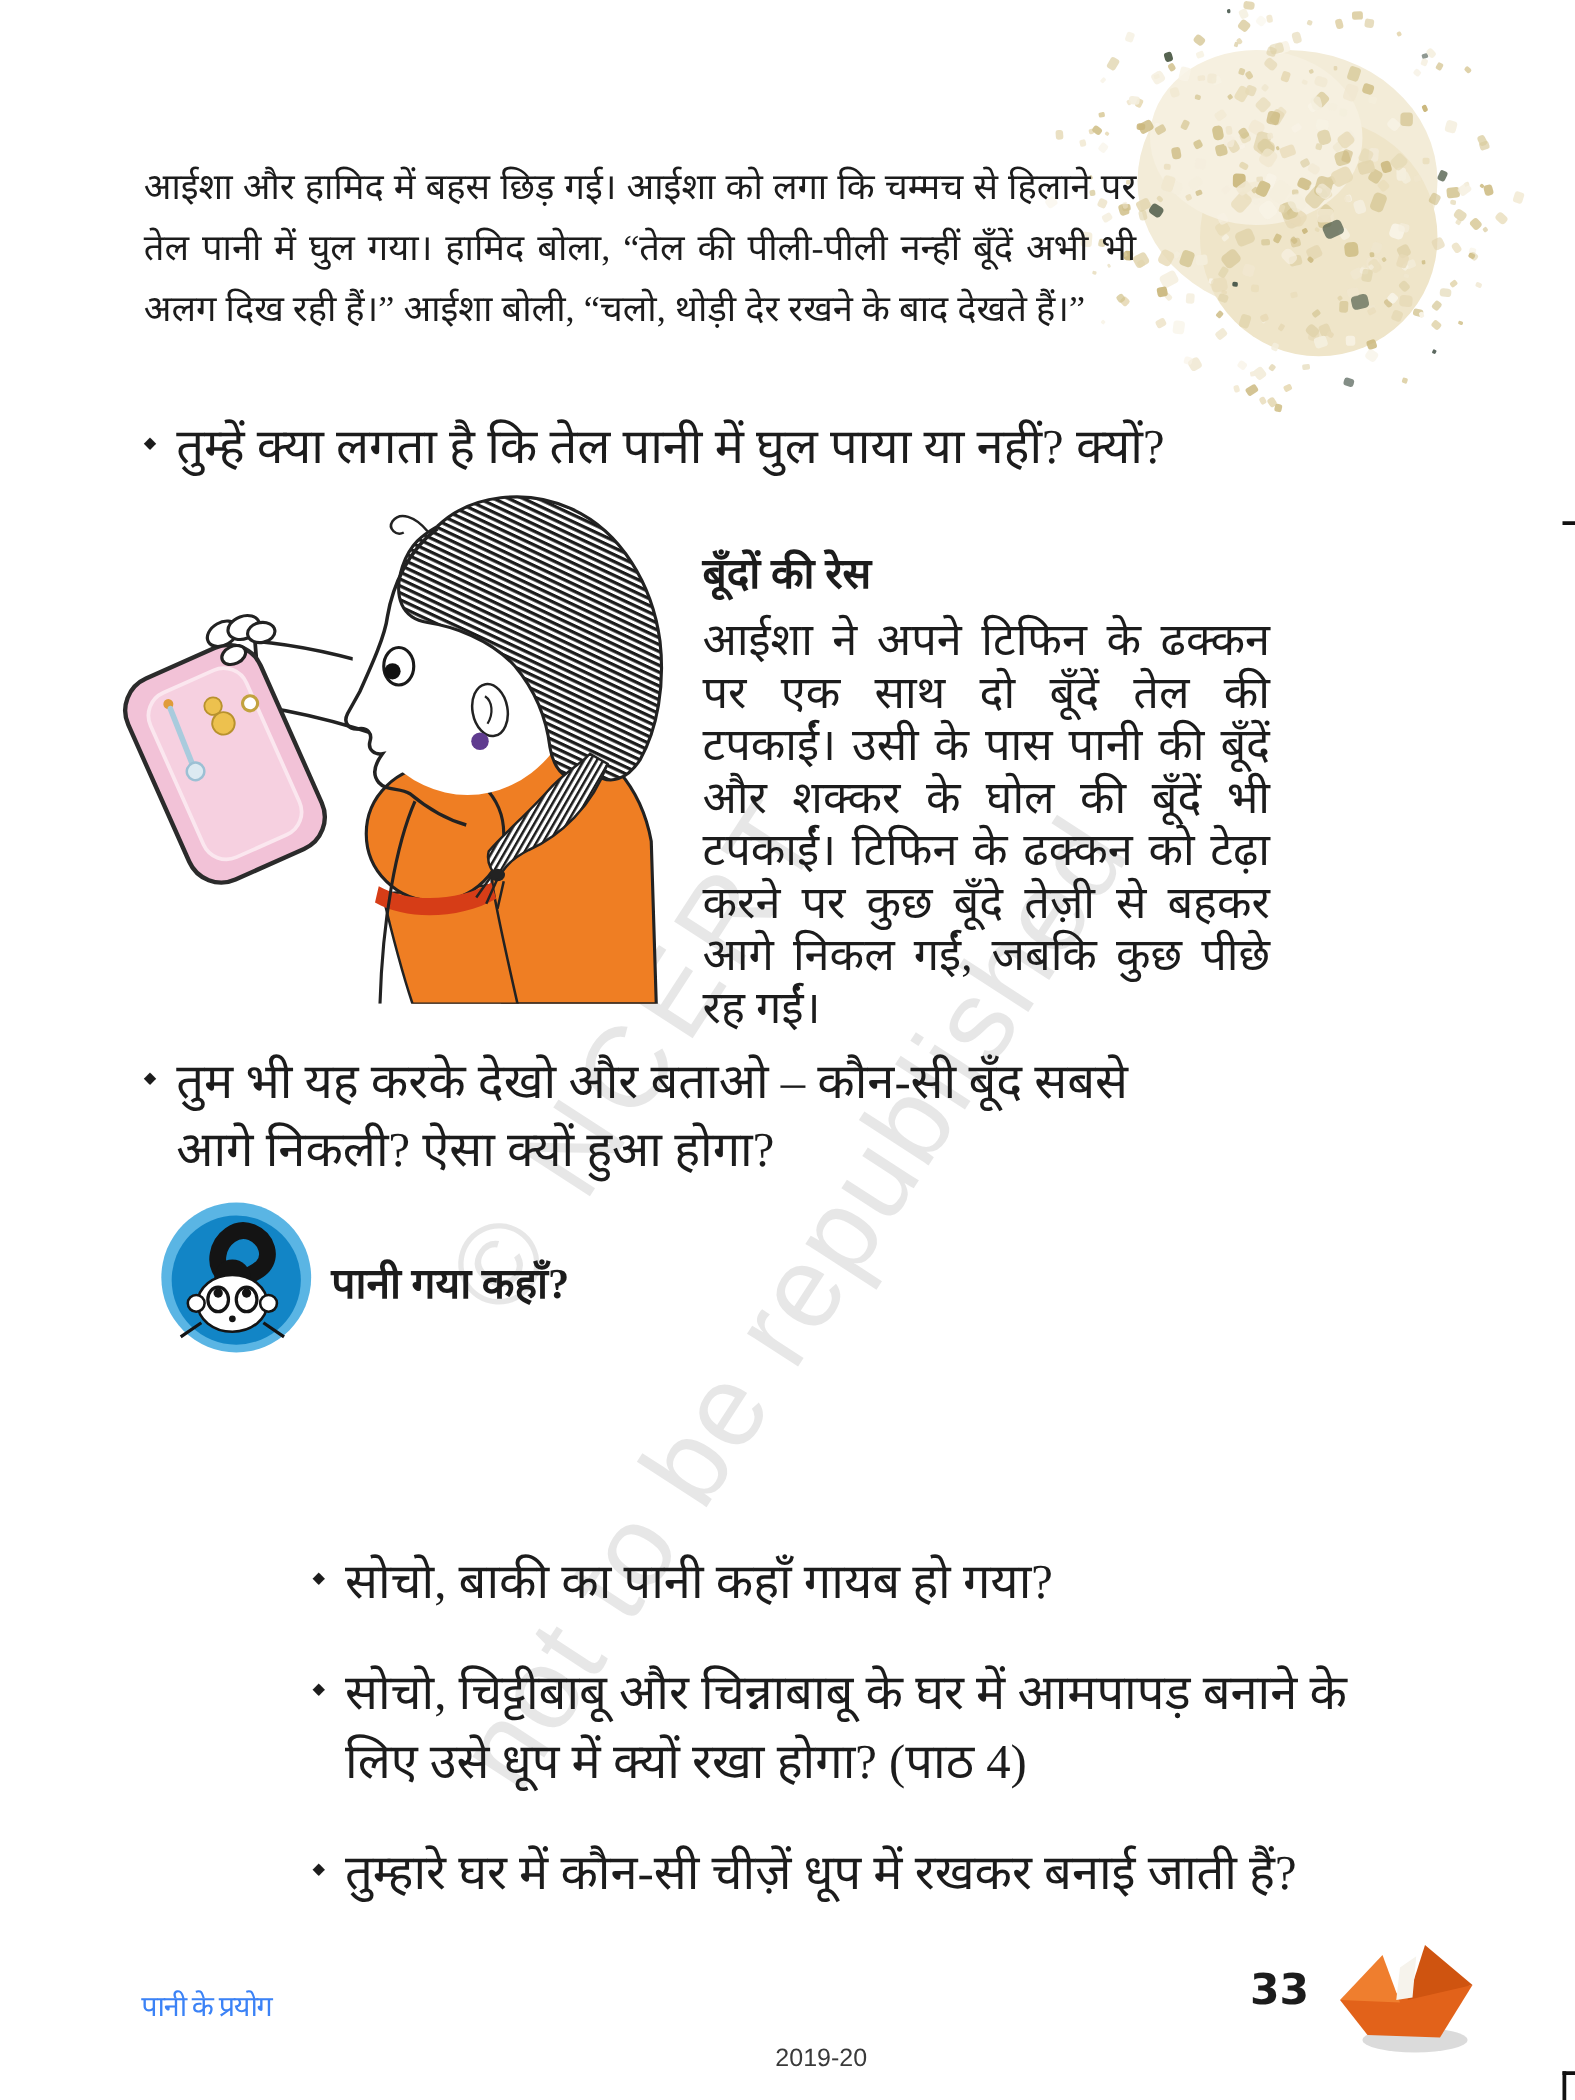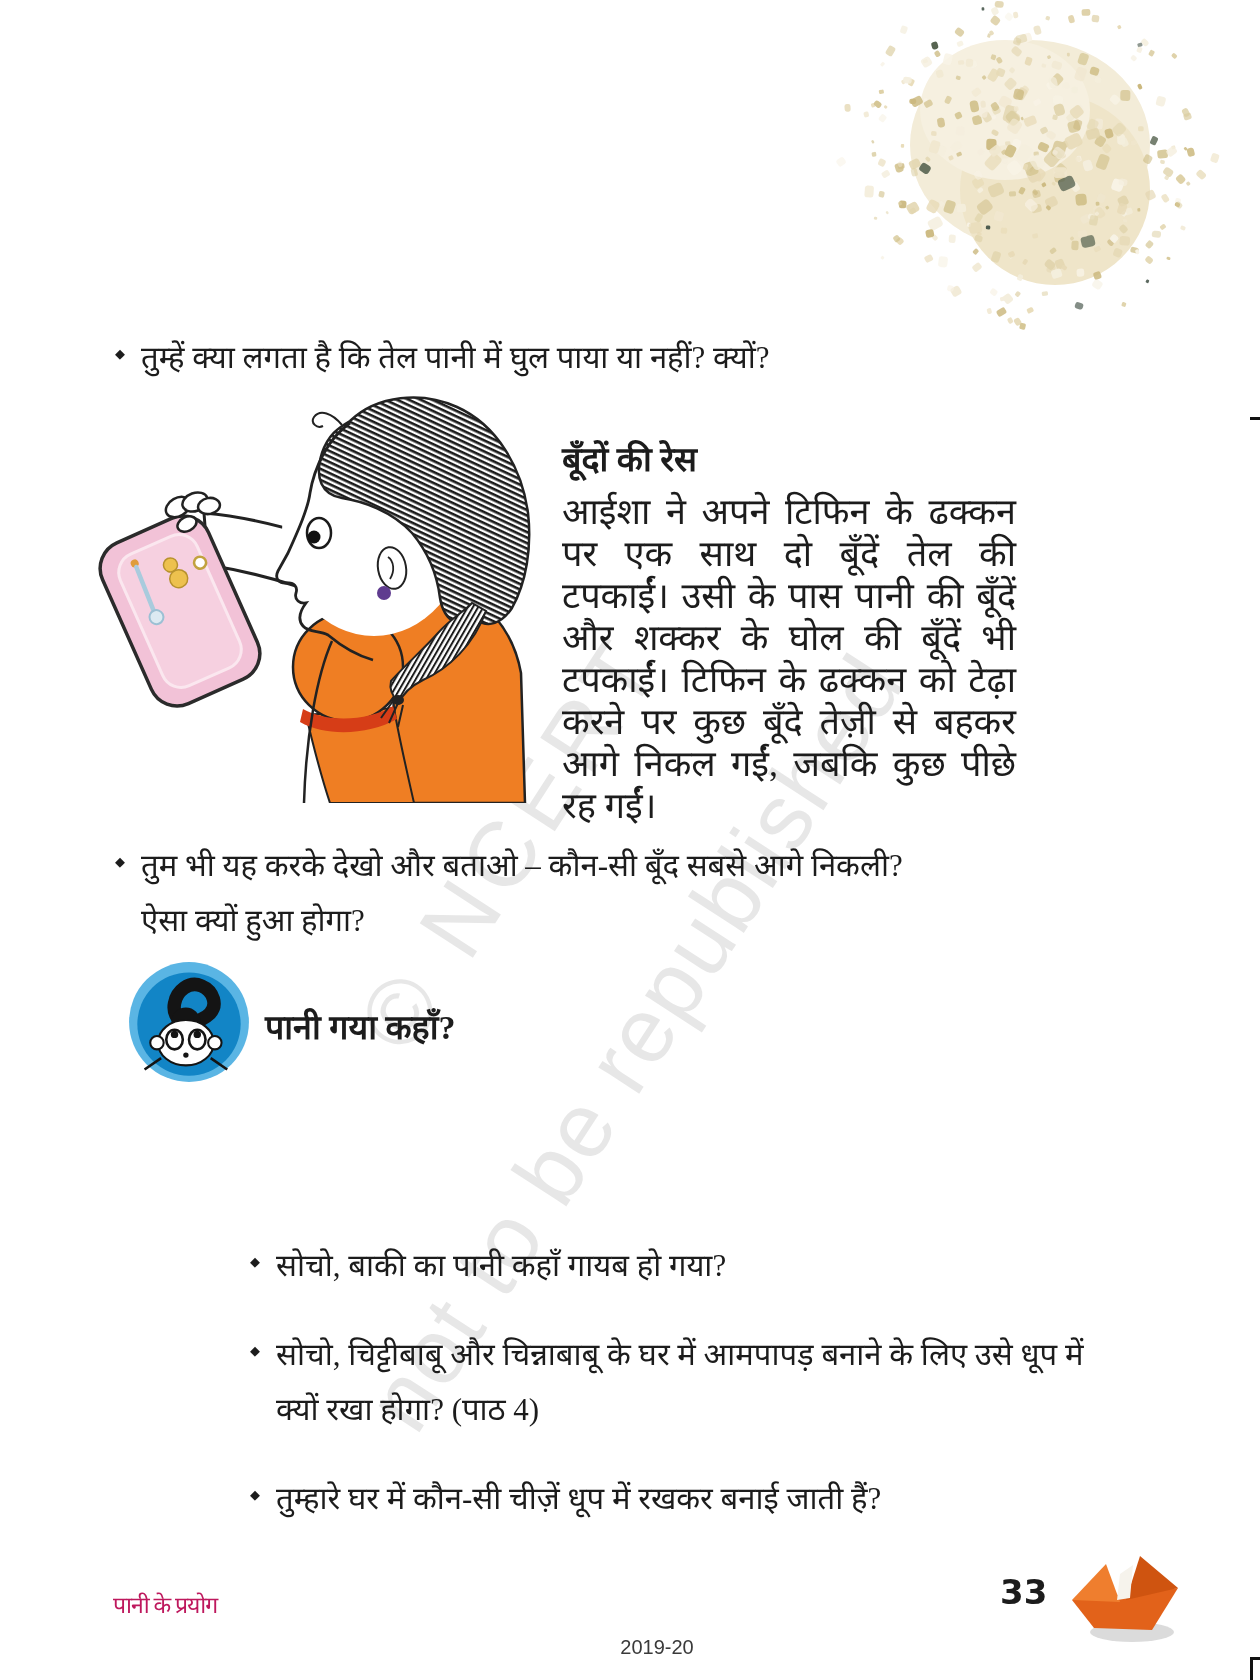--- a/index.html
+++ b/index.html
@@ -7,31 +7,31 @@
     position:relative;width:1260px;height:1680px;margin:0 auto;
     background:#ffffff;overflow:hidden;
     font-family:"Liberation Serif","DejaVu Serif",serif;
     color:#1c1c1c;
   }
   .abs{position:absolute;}
   
   .body-par{font-size:29px;line-height:49px;text-align:justify;z-index:4;}
   .q-row{display:flex;align-items:flex-start;gap:16px;z-index:4;}
   .q-marker{font-size:13px;line-height:1;margin-top:17px;color:#1c1c1c;flex:0 0 auto;}
-  .q-text{font-size:31px;line-height:55px;}
+  .q-text{font-size:39px;line-height:55px;}
   .sec-title{font-weight:bold;font-size:34px;line-height:1.15;z-index:4;}
   .race-body{font-size:36px;line-height:42px;text-align:justify;}
   
   .wm{z-index:1;color:rgba(40,40,40,0.11);
       font-family:"Liberation Sans","DejaVu Sans",sans-serif;
       white-space:nowrap;text-align:center;pointer-events:none;}
   .wm1{font-size:92px;letter-spacing:9px;}
   .wm2{font-size:92px;letter-spacing:2px;}
   
-  .footer-chapter{font-size:23px;color:#be185d;letter-spacing:-1px;z-index:4;}
+  .footer-chapter{font-size:23px;color:#3b82f6;letter-spacing:-1px;z-index:4;}
   .page-number{font-size:34px;font-weight:bold;font-family:"DejaVu Sans","Liberation Sans",sans-serif;z-index:4;}
   .edition{font-size:20px;color:#3a3a3a;width:100%;text-align:center;
            font-family:"Liberation Sans","DejaVu Sans",sans-serif;z-index:4;}
   
   .crop-br{left:1250px;top:1657px;width:10px;height:23px;border-left:3px solid #111;border-top:3px solid #111;z-index:6;}
   .crop-right{left:1250px;top:417px;width:10px;height:13px;border-top:3px solid #111;border-right:3px solid #111;z-index:6;}
   svg{display:block;}
 </style>
 </head>
 <body>
@@ -358,20 +358,21 @@
       <rect x="140.4" y="98.9" width="6.4" height="8.3" rx="1.9" transform="rotate(61 140.4 98.9)" fill="#d2c28d" opacity="0.74"></rect>
       <rect x="207.4" y="143.9" width="8.5" height="11.4" rx="2.5" transform="rotate(54 207.4 143.9)" fill="#f0e7cf" opacity="0.91"></rect>
       <rect x="330.4" y="89.9" width="10.0" height="10.9" rx="3.0" transform="rotate(1 330.4 89.9)" fill="#d2c28d" opacity="0.70"></rect>
       <rect x="202.0" y="54.0" width="4.8" height="5.2" rx="1.4" transform="rotate(19 202.0 54.0)" fill="#dbcda0" opacity="0.91"></rect>
       <rect x="259.1" y="129.8" width="9.0" height="7.1" rx="2.7" transform="rotate(31 259.1 129.8)" fill="#f0e7cf" opacity="0.53"></rect>
       <rect x="218.4" y="292.5" width="9.1" height="8.5" rx="2.7" transform="rotate(52 218.4 292.5)" fill="#f4eedd" opacity="1.00"></rect>
       <rect x="383.7" y="52.5" width="5.4" height="4.2" rx="1.6" transform="rotate(42 383.7 52.5)" fill="#dbcda0" opacity="0.89"></rect>
       <rect x="257.6" y="291.0" width="4.4" height="6.1" rx="1.3" transform="rotate(82 257.6 291.0)" fill="#dbcda0" opacity="0.53"></rect>
     </svg>
 
+  <div class="abs body-par" style="left:115px;top:126px;width:794px;">आईशा और हामिद में बहस छिड़ गई। आईशा को लगा कि चम्मच से हिलाने पर तेल पानी में घुल गया। हामिद बोला, “तेल की पीली-पीली नन्हीं बूँदें अभी भी अलग दिख रही हैं।” आईशा बोली, “चलो, थोड़ी देर रखने के बाद देखते हैं।”</div>
 
   <div class="abs q-row" style="left:115px;top:330px;width:820px;">
     <span class="q-marker">◆</span>
     <span class="q-text">तुम्हें क्या लगता है कि तेल पानी में घुल पाया या नहीं? क्यों?</span>
   </div>
 
   <svg class="abs" style="left:92px;top:383px;z-index:2;" width="440" height="420" viewBox="0 0 440 420">
     <defs>
       <pattern id="hairlines" width="5" height="5" patternUnits="userSpaceOnUse" patternTransform="rotate(115)">
         <rect width="5" height="5" fill="#ffffff"></rect>

